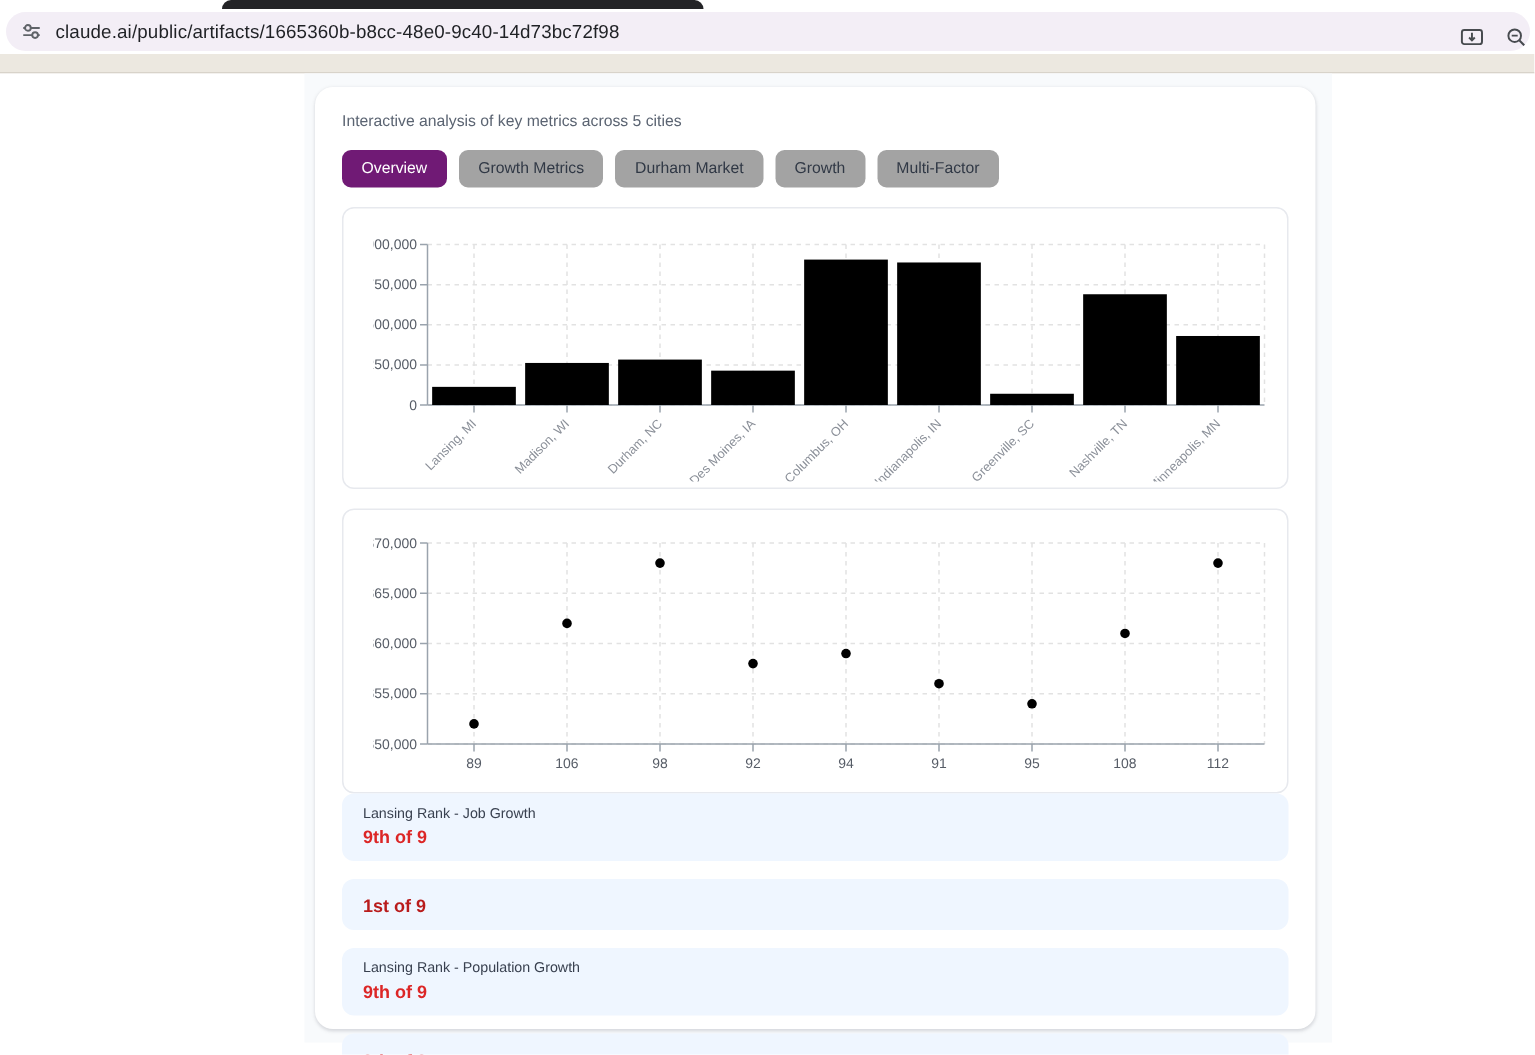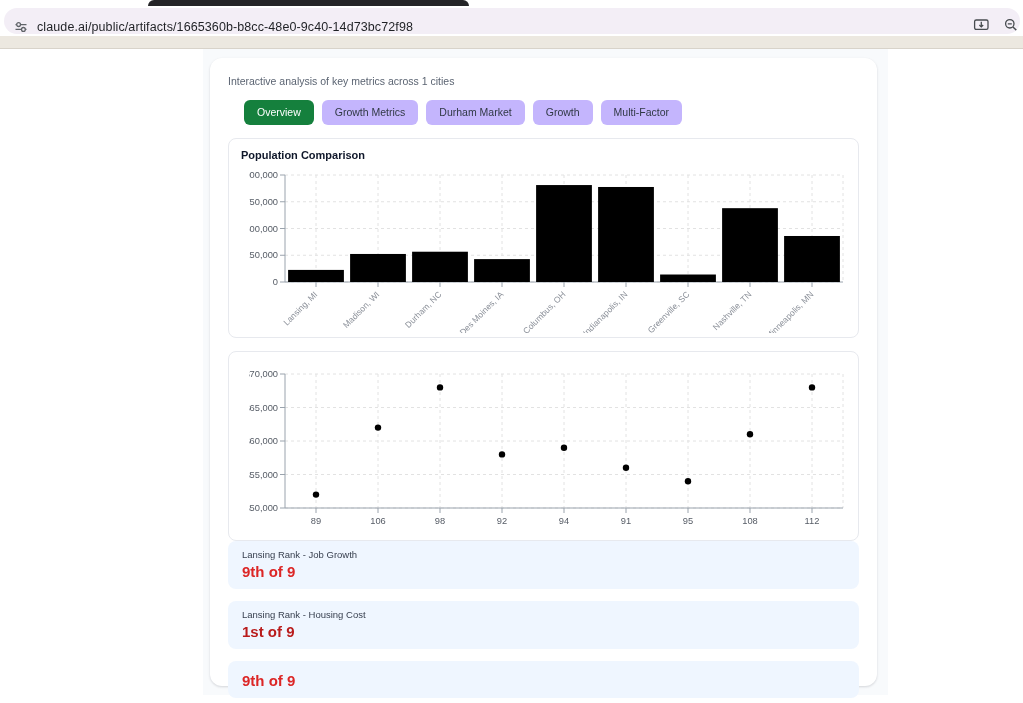--- a/index.html
+++ b/index.html
@@ -5,46 +5,46 @@
   html,body{margin:0;padding:0;}
   body{
     width:1023px;height:703px;overflow:hidden;position:relative;
     background:#ffffff;font-family:"Liberation Sans",sans-serif;
     -webkit-font-smoothing:antialiased;
   }
   
   .chrome{position:absolute;top:0;left:0;width:1023px;height:36px;background:#ffffff;}
   .browser-tab{position:absolute;left:148px;top:0;width:321px;height:6px;background:#242427;border-radius:9px 9px 0 0;}
   .url-pill{position:absolute;left:4px;top:8px;width:1016px;height:26px;border-radius:14px;
-    background:#f3eef6;display:flex;align-items:flex-end;overflow:hidden;}
+    background:#f3eef6;display:flex;align-items:center;overflow:hidden;}
   .site-icon{margin-left:10px;flex:0 0 auto;}
   .url-text{margin-left:9px;font-size:12.5px;color:#1f2125;white-space:nowrap;letter-spacing:.1px;}
   .pill-icons{position:absolute;right:0px;top:4px;height:26px;display:flex;align-items:center;gap:14px;padding-right:2px;}
   
   .bookmarks{position:absolute;top:36px;left:0;width:1023px;height:13px;background:#ece8e0;
     border-bottom:1px solid #d8d3ca;box-sizing:border-box;}
   
   .content{position:absolute;top:49px;left:0;width:1023px;height:654px;background:#ffffff;}
   .frame{position:absolute;left:203px;top:0;width:685px;height:646px;background:#f8fafc;}
   .card{position:absolute;left:7px;top:9px;width:667px;height:628px;background:#ffffff;border-radius:12px;
     box-shadow:0 1px 3px rgba(16,24,40,.10),0 1px 2px rgba(16,24,40,.06);
     box-sizing:border-box;padding:13px 18px 14px;}
   .title{margin:0;font-size:17.5px;font-weight:800;color:#111827;letter-spacing:-.2px;}
   .subtitle{margin:4px 0 0;font-size:10.5px;color:#5b6472;}
   .tabs{margin-top:13px;display:flex;gap:8px;}
-  .tab{font-size:10.5px;line-height:1;padding:7px 13px;border-radius:6px;background:#c4b5fd;color:#303845;cursor:pointer;white-space:nowrap;}
+  .tab{font-size:10.5px;line-height:1;padding:7px 13px;border-radius:6px;background:#a3a3a3;color:#303845;cursor:pointer;white-space:nowrap;}
   .tab.active{color:#ffffff;font-weight:500;}
   .panel{margin-top:13px;border:1px solid #e7e9ee;border-radius:8px;padding:10px 12px 4px;box-sizing:border-box;}
   .panel-title{font-size:11px;font-weight:700;color:#0f172a;}
   .panel svg{display:block;margin-top:4px;}
   svg text{font-family:"Liberation Sans",sans-serif;}
   .stats{display:grid;grid-template-columns:1fr;gap:12px 16px;}
   .stat{border-radius:8px;padding:8px 14px 9px;}
   .stat-label{font-size:9.5px;color:#394150;}
-  .stat-value{font-size:15px;font-weight:700;margin-top:3px;}
+  .stat-value{font-size:12px;font-weight:700;margin-top:3px;}
 </style>
 </head>
 <body>
 
 <div class="chrome">
   <div class="browser-tab"></div>
   <div class="url-pill">
     <svg class="site-icon" width="14" height="14" viewBox="0 0 14 14">
       <line x1="1.5" y1="4.6" x2="12.5" y2="4.6" stroke="#5f6368" stroke-width="1.3"></line>
       <line x1="1.5" y1="9.4" x2="12.5" y2="9.4" stroke="#5f6368" stroke-width="1.3"></line>
@@ -65,31 +65,30 @@
       </svg>
     </div>
   </div>
 </div>
 
 <div class="bookmarks"></div>
 
 <div class="content">
   <div class="frame">
     <div class="card">
-      <p class="subtitle">Interactive analysis of key metrics across 1 cities</p>
+      <p class="subtitle">Interactive analysis of key metrics across 5 cities</p>
       <div class="tabs" id="tabs">
-          <div class="tab active" style="background: #15803d; margin-left: 16px;">Overview</div>
+          <div class="tab active" style="background: #701a75;">Overview</div>
           <div class="tab">Growth Metrics</div>
           <div class="tab">Durham Market</div>
           <div class="tab">Growth</div>
           <div class="tab">Multi-Factor</div>
         </div>
 
       <div class="panel">
-        <div class="panel-title">Population Comparison</div>
         <svg id="chart-bar" width="607" height="168" viewBox="0 0 607 168">
             <line x1="44" y1="117" x2="602" y2="117" stroke="#e2e2e2" stroke-dasharray="3 3"></line>
             <line x1="44" y1="90.25" x2="602" y2="90.25" stroke="#e2e2e2" stroke-dasharray="3 3"></line>
             <line x1="44" y1="63.5" x2="602" y2="63.5" stroke="#e2e2e2" stroke-dasharray="3 3"></line>
             <line x1="44" y1="36.75" x2="602" y2="36.75" stroke="#e2e2e2" stroke-dasharray="3 3"></line>
             <line x1="44" y1="10" x2="602" y2="10" stroke="#e2e2e2" stroke-dasharray="3 3"></line>
             <line x1="75" y1="10" x2="75" y2="117" stroke="#e2e2e2" stroke-dasharray="3 3"></line>
             <line x1="137" y1="10" x2="137" y2="117" stroke="#e2e2e2" stroke-dasharray="3 3"></line>
             <line x1="199" y1="10" x2="199" y2="117" stroke="#e2e2e2" stroke-dasharray="3 3"></line>
             <line x1="261" y1="10" x2="261" y2="117" stroke="#e2e2e2" stroke-dasharray="3 3"></line>
@@ -213,24 +212,24 @@
             <circle cx="571" cy="21.39999999999999" r="3.2" fill="#000000"></circle>
           </svg>
       </div>
 
       <div class="stats" id="stats">
           <div class="stat" style="background: rgb(239, 246, 255);">
             <div class="stat-label">Lansing Rank - Job Growth</div>
             <div class="stat-value" style="color: rgb(220, 38, 38);">9th of 9</div>
           </div>
           <div class="stat" style="background: rgb(239, 246, 255);">
-            <div class="stat-label">Lansing Rank - Housing Cost</div>
             <div class="stat-value" style="color: #b91c1c;">1st of 9</div>
           </div>
           <div class="stat" style="background: rgb(239, 246, 255);">
+            <div class="stat-label">Lansing Rank - Population Growth</div>
             <div class="stat-value" style="color: rgb(220, 38, 38);">9th of 9</div>
           </div>
           <div class="stat" style="background: rgb(239, 246, 255);">
             <div class="stat-value" style="color: rgb(220, 38, 38);">9th of 9</div>
           </div>
         </div>
     </div>
   </div>
 
 </div>

